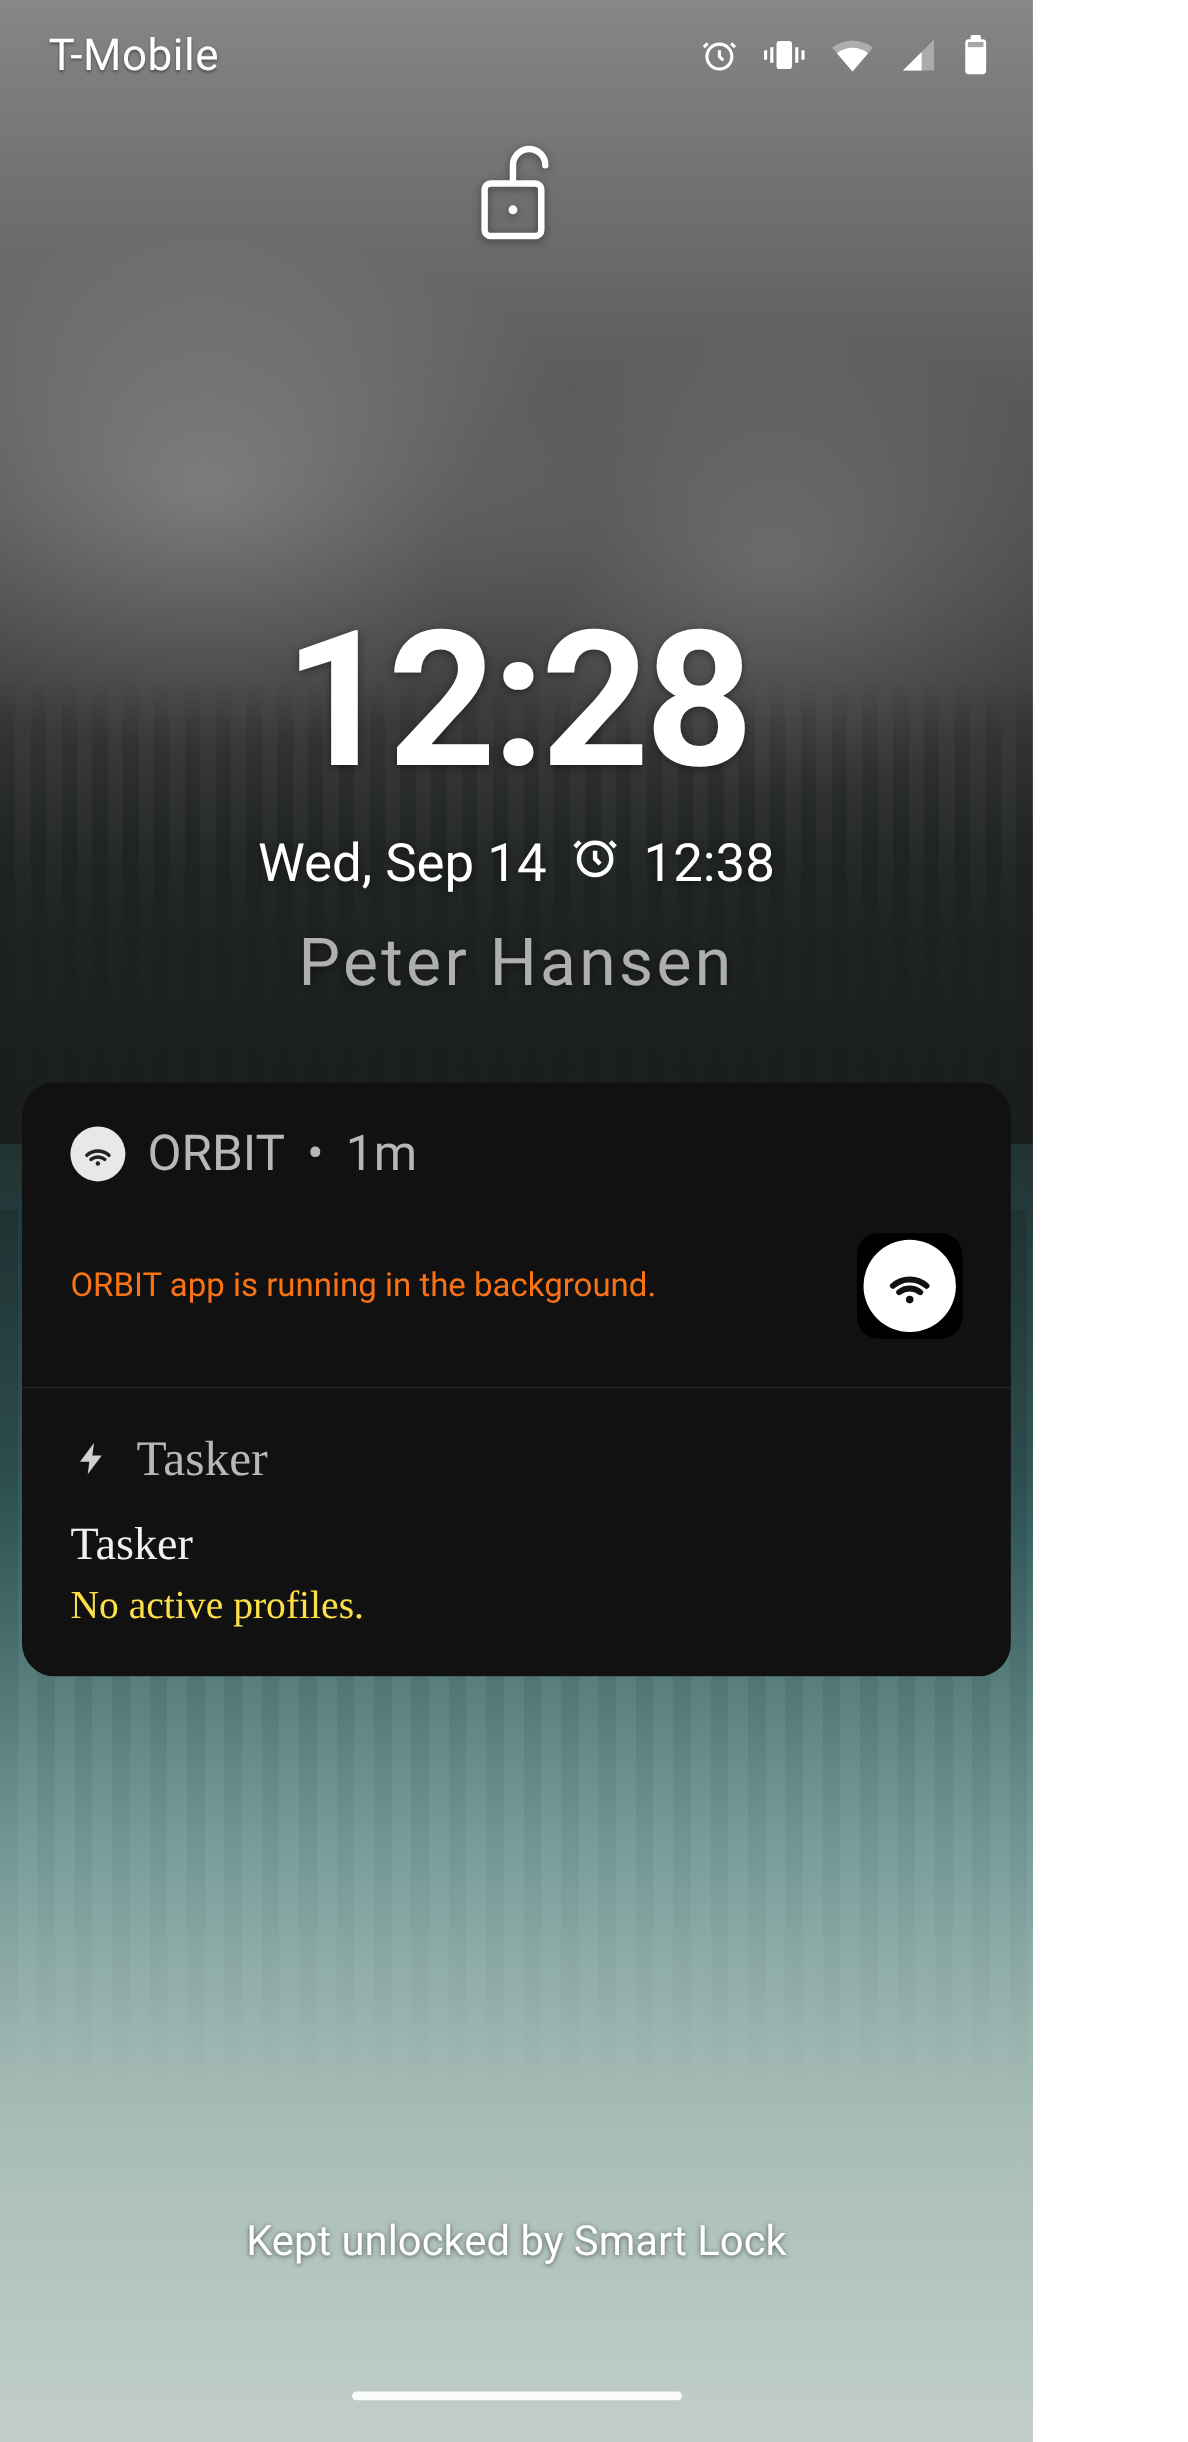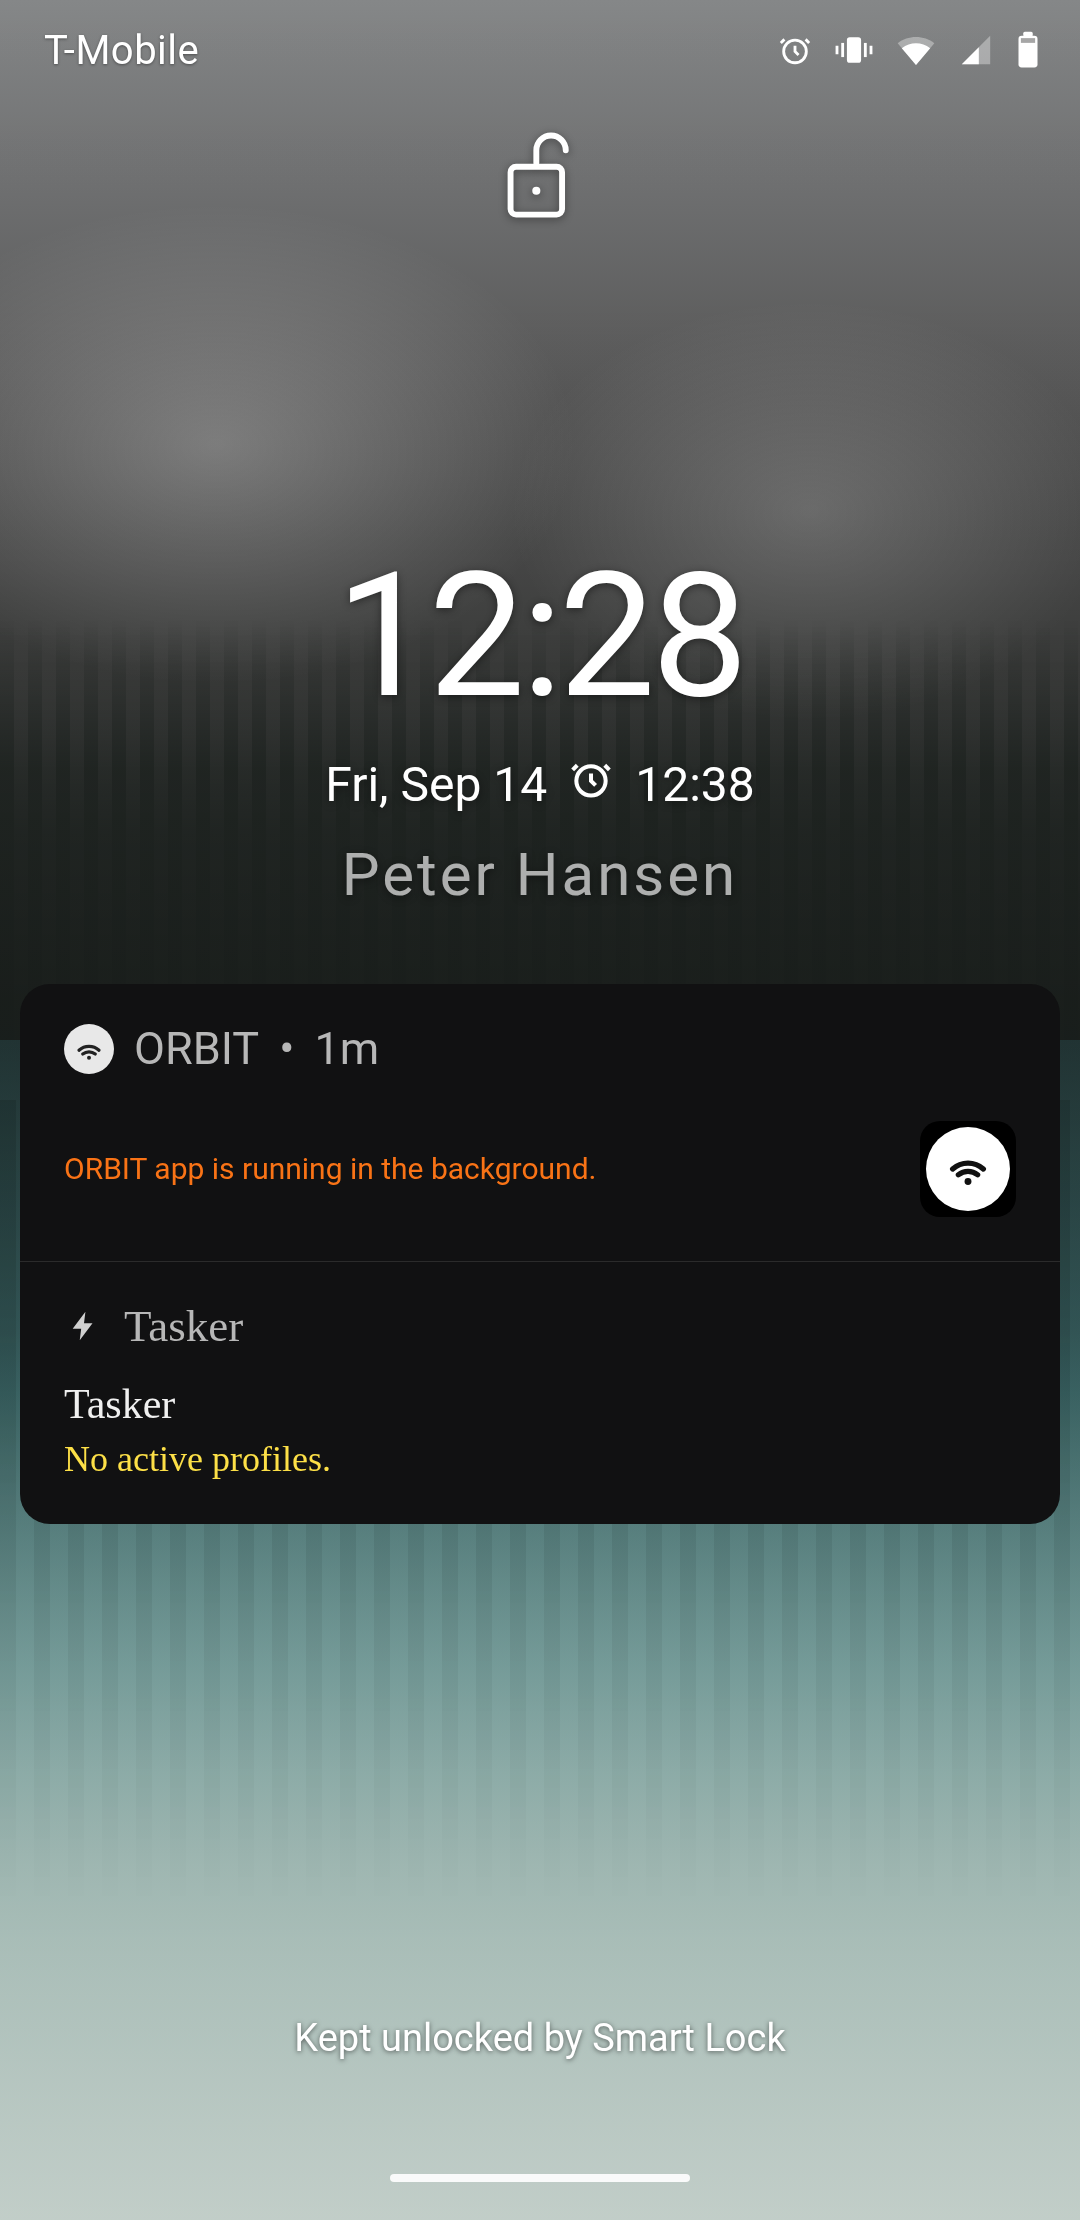--- a/index.html
+++ b/index.html
@@ -1,19 +1,19 @@
 <!DOCTYPE html>
 <html><head>
 <meta charset="utf-8">
 <style>
   * { margin: 0; padding: 0; box-sizing: border-box; }
   html, body { width: 1080px; height: 2220px; overflow: hidden; font-family: -apple-system, Roboto, "Helvetica Neue", Arial, sans-serif; }
   .screen {
     position: relative;
-    width: 1080px;
+    width: 939px;
     height: 2220px;
     background:
       linear-gradient(180deg,
         #8c8e8f 0%,
         #78797a 8%,
         #5f5f5f 18%,
         #434443 30%,
         #2f3231 45%,
         #2a363a 60%,
         #5c8a8a 75%,
@@ -72,21 +72,21 @@
     position: absolute; left: 50%; top: 130px; transform: translateX(-50%);
     filter: drop-shadow(0 2px 4px rgba(0,0,0,0.4));
   }
 
   
   .clock-block {
     position: absolute; left: 0; right: 0; top: 550px;
     display: flex; flex-direction: column; align-items: center;
     text-shadow: 0 2px 8px rgba(0,0,0,0.45);
   }
-  .time { font-size: 172px; font-weight: 400; letter-spacing: -4px; line-height: 1; }
+  .time { font-size: 172px; font-weight: 700; letter-spacing: -4px; line-height: 1; }
   .date-row { margin-top: 34px; display:flex; align-items:center; gap: 22px; font-size: 48px; font-weight:400;}
   .owner { margin-top: 26px; font-size: 60px; color: rgba(255,255,255,0.65); letter-spacing: 3px; font-weight:400;}
 
   
   .notif-stack {
     position: absolute; left: 20px; right: 20px; top: 984px;
     border-radius: 30px; overflow: hidden;
   }
   .notif {
     background: #111112;
@@ -176,21 +176,21 @@
     <svg width="82" height="92" viewBox="0 0 44 50" fill="none" stroke="#fff" stroke-width="3.2">
       <rect x="6" y="20" width="28" height="26" rx="3"></rect>
       <circle cx="20" cy="33" r="2.2" fill="#fff" stroke="none"></circle>
       <path d="M14 20v-7a8 8 0 0 1 16 0" stroke-linecap="round" transform="translate(6,-2)"></path>
     </svg>
   </div>
 
   <div class="clock-block">
     <div class="time">12:28</div>
     <div class="date-row">
-      <span>Fri, Sep 14</span>
+      <span>Wed, Sep 14</span>
       <span>
         <svg width="44" height="44" viewBox="0 0 24 24" fill="none" stroke="#fff" stroke-width="2.2">
             <circle cx="12" cy="13" r="8"></circle>
             <path d="M12 9v4l2.5 2.5"></path>
             <path d="M4.5 4.5 2 7"></path>
             <path d="M19.5 4.5 22 7"></path>
           </svg>
       </span>
       <span>12:38</span>
     </div>

